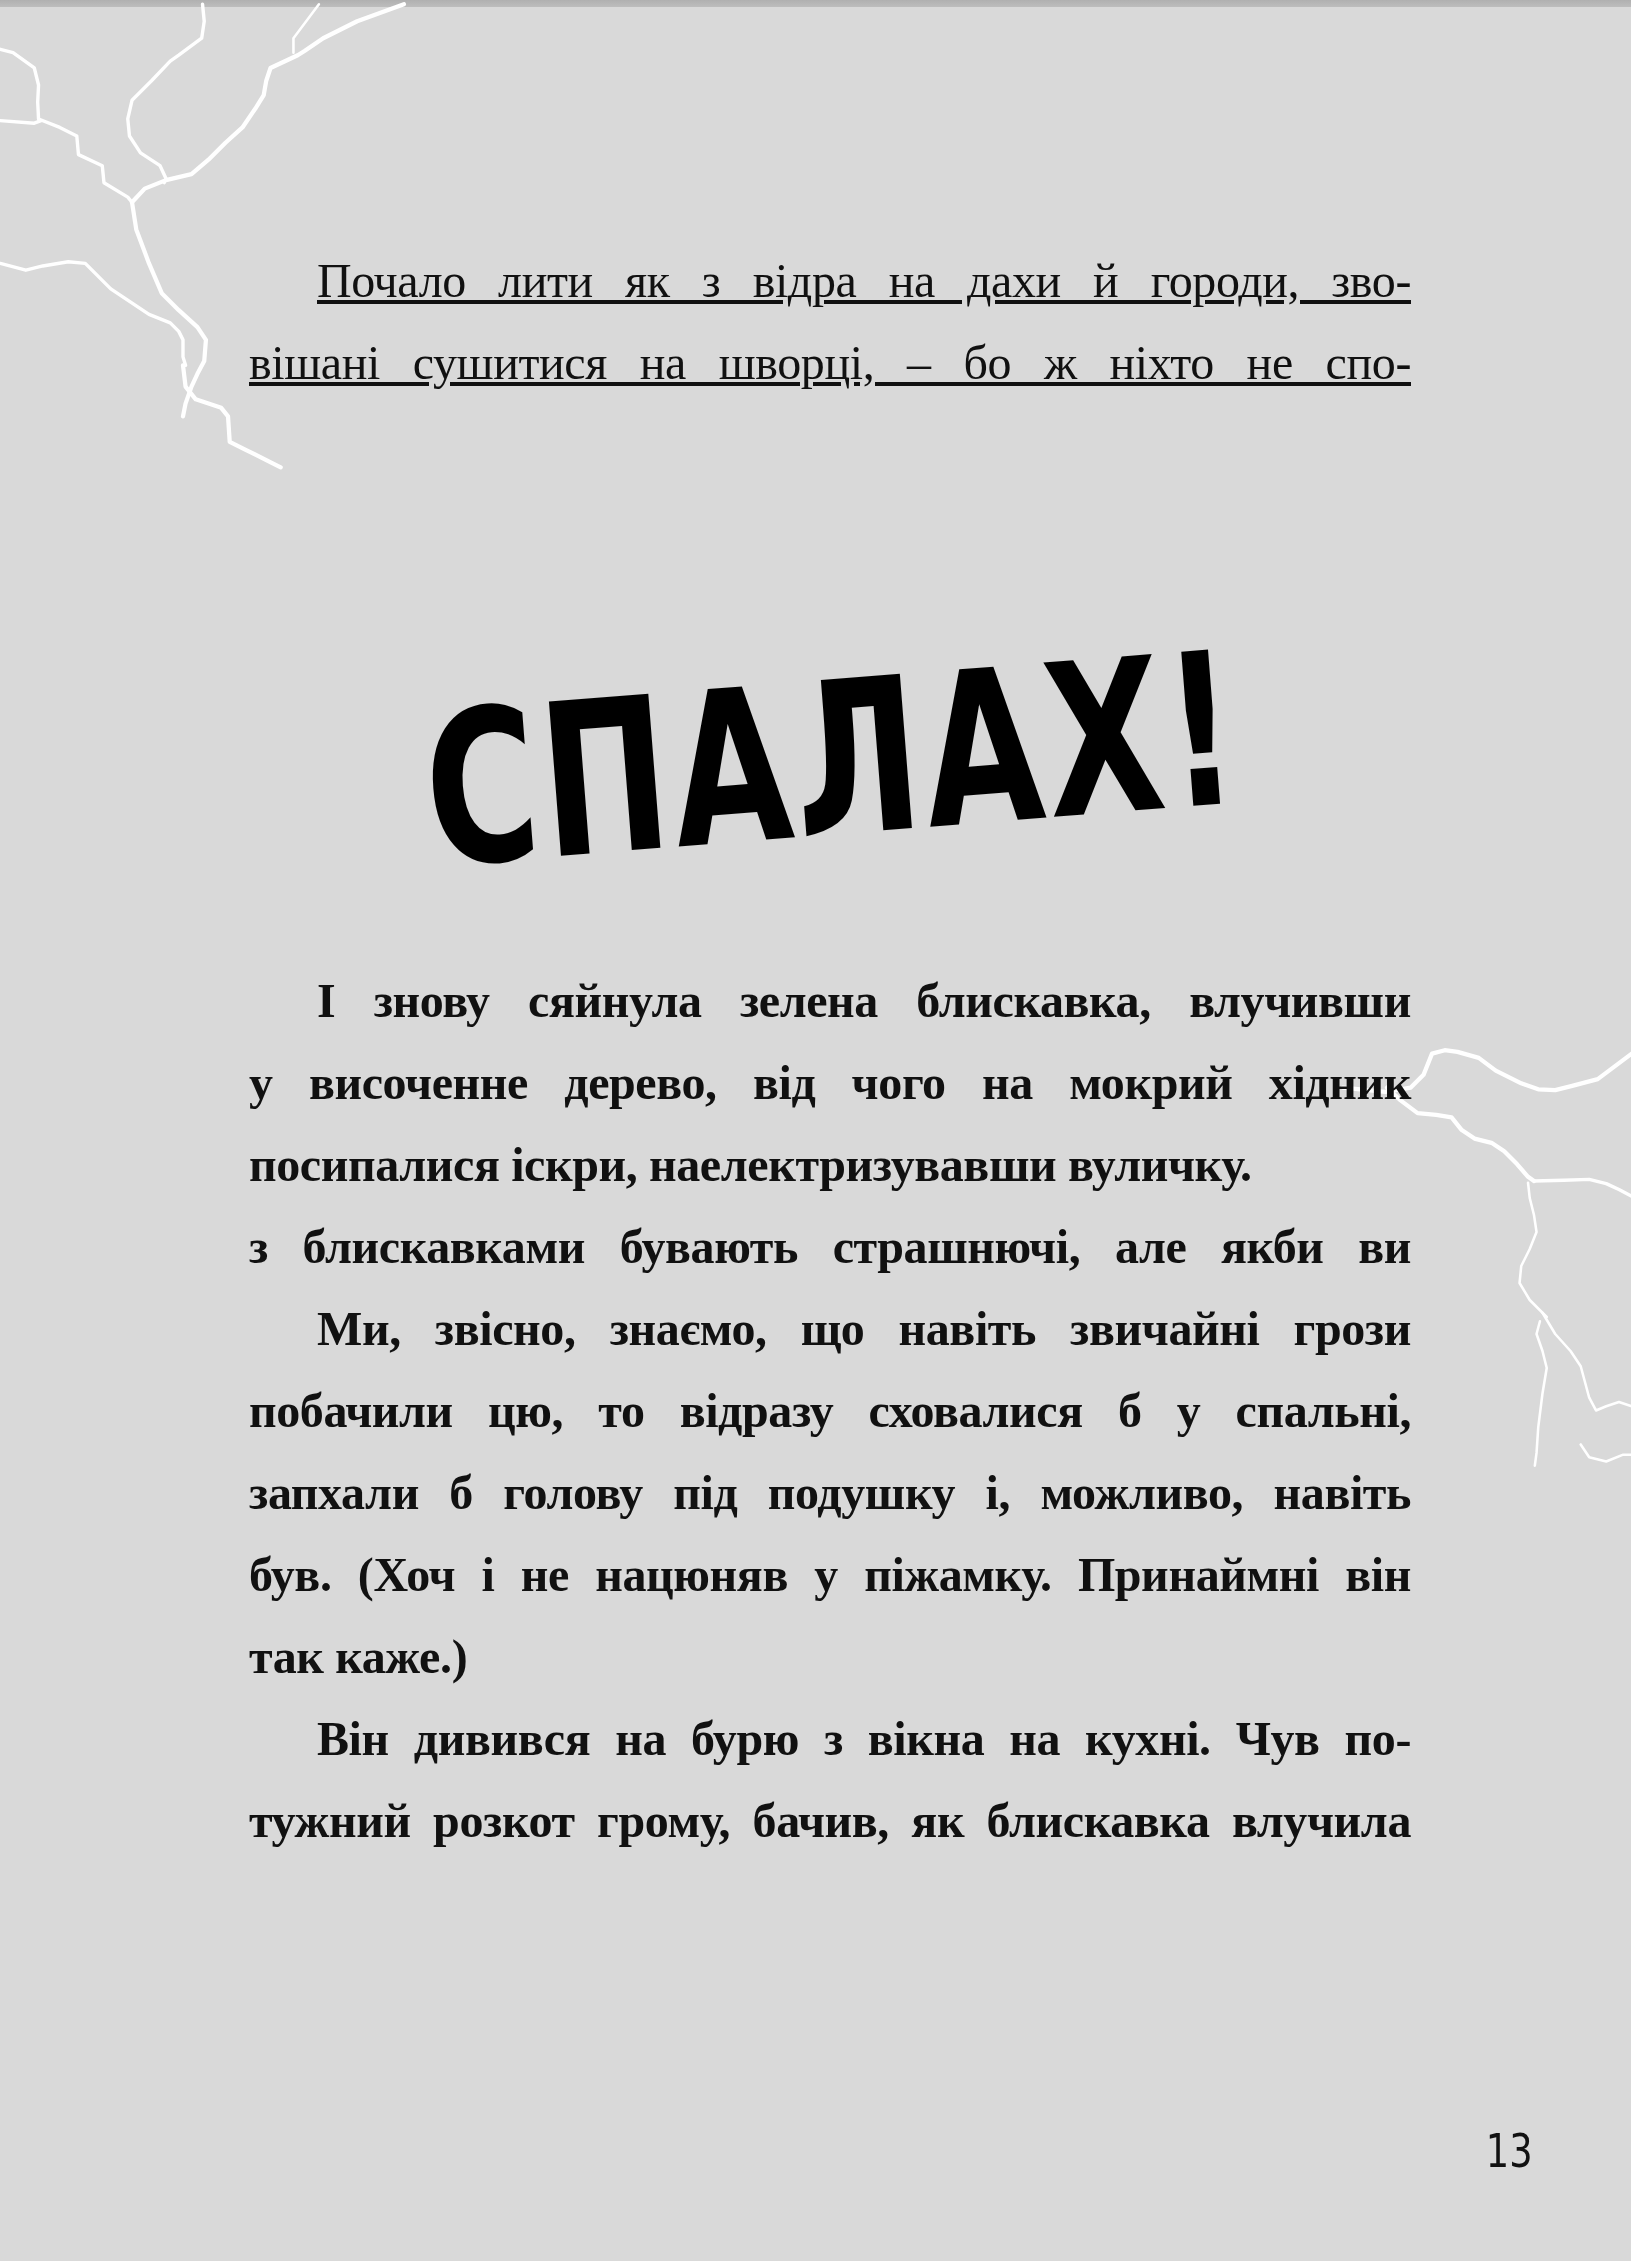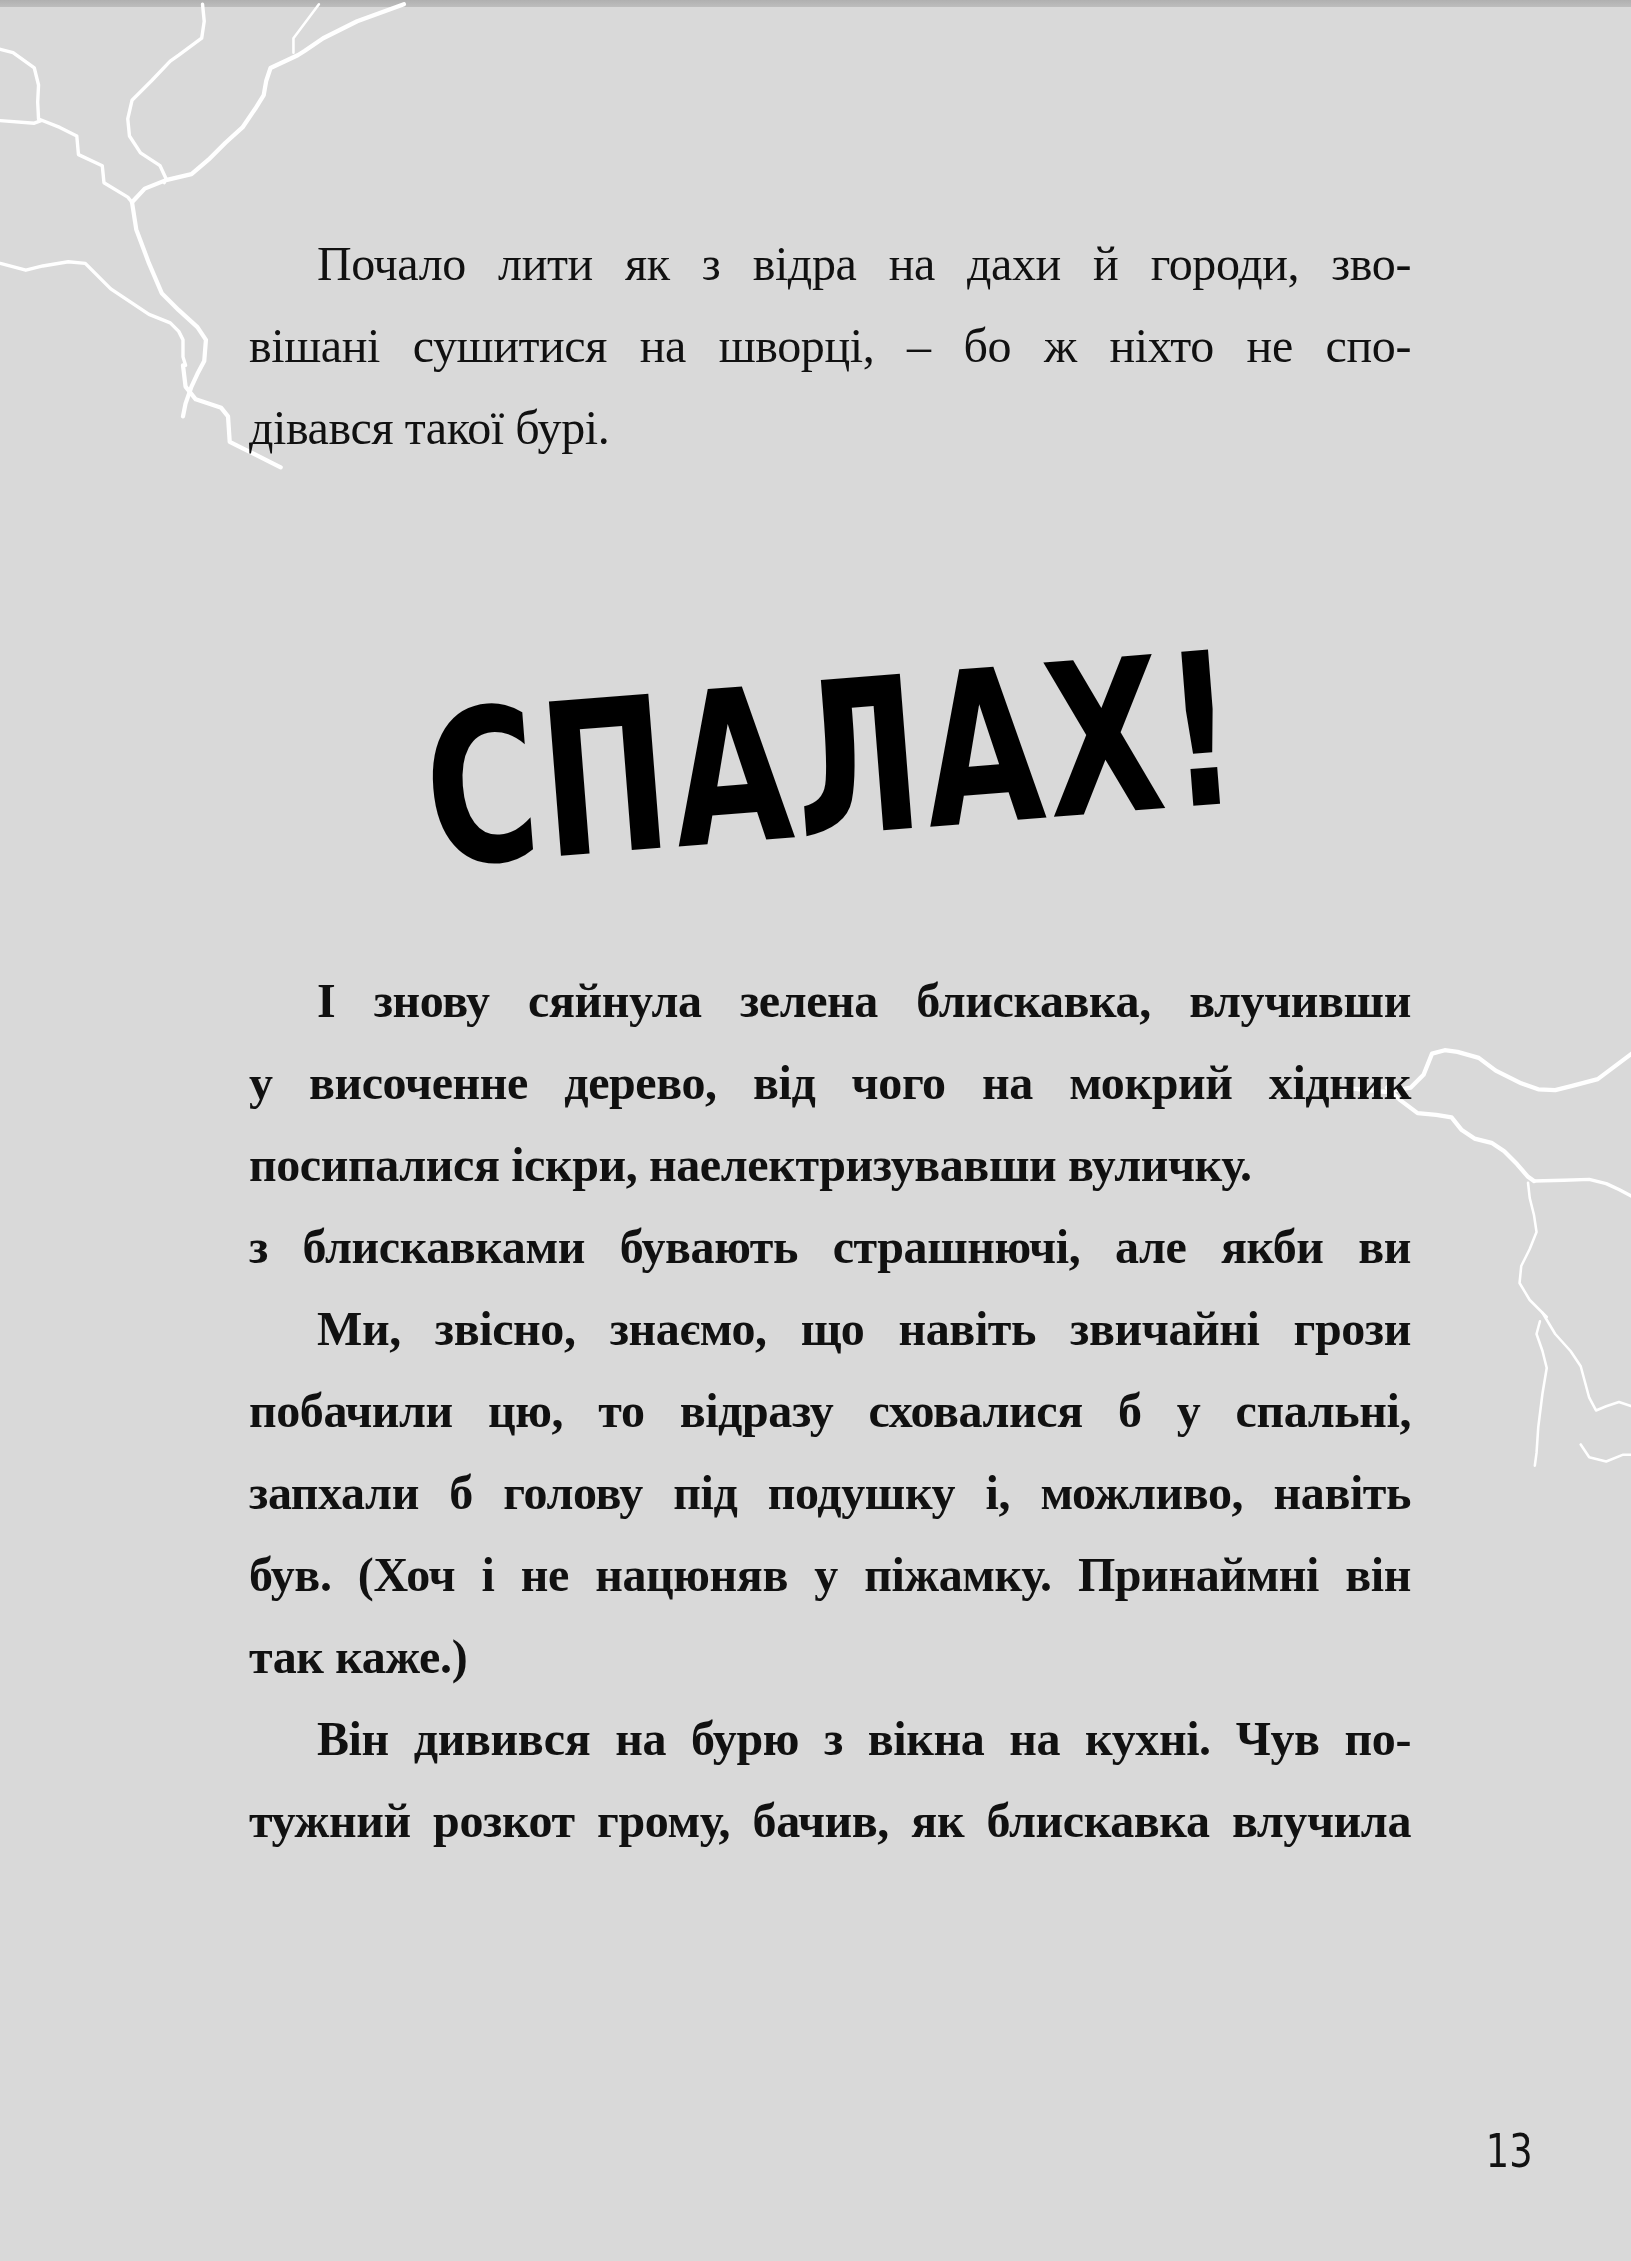--- a/index.html
+++ b/index.html
@@ -16,21 +16,21 @@
   svg.lightning { position: absolute; left: 0; top: 0; pointer-events: none; }
   .text-block {
     position: absolute; left: 249px; width: 1162px;
     font-size: 48px; line-height: 82px;
     letter-spacing: -0.4px;
   }
   .text-block p { margin: 0; }
   .line { display: block; white-space: nowrap; text-align: justify; text-align-last: justify; }
   .line.last { text-align-last: left; }
   .indent { padding-left: 68px; }
-  #block1 { top: 223px; }
+  #block1 { top: 240px; text-decoration: underline; }
   #block2 { top: 960px; font-weight: bold; }
   .heading {
     position: absolute; left: 408px; top: 620px; width: 850px; height: 280px;
     display: flex; align-items: center; justify-content: center;
     transform: rotate(-4.5deg);
     font-family: "DejaVu Sans", "Liberation Sans", sans-serif;
     font-weight: bold; font-size: 212px; letter-spacing: 5.1px;
     color: #000;
     transform-origin: center;
   }
@@ -68,21 +68,20 @@
       <path stroke-width="3" d="M1815,1545 L1830,1570 L1848,1590 L1860,1608 L1870,1645 L1878,1660 L1890,1655 L1905,1650 L1920,1655"></path>
       <path stroke-width="3" d="M1812,1555 L1808,1570 L1815,1590 L1820,1610 L1815,1640 L1810,1680 L1808,1710 L1806,1725"></path>
       <path stroke-width="3" d="M1860,1700 L1870,1715 L1890,1720 L1910,1712 L1920,1712"></path>
     </g>
   </g>
 </svg>
 
 <div class="text-block" id="block1">
   <span class="line indent">Почало лити як з відра на дахи й городи, зво-</span>
   <span class="line">вішані сушитися на шворці, – бо ж ніхто не спо-</span>
-  <span class="line last">дівався такої бурі.</span>
 </div>
 
 <div class="heading">
   <span>СПАЛАХ!</span>
 </div>
 
 <div class="text-block" id="block2">
   <p>
     <span class="line indent">І знову сяйнула зелена блискавка, влучивши</span>
     <span class="line">у височенне дерево, від чого на мокрий хідник</span>

